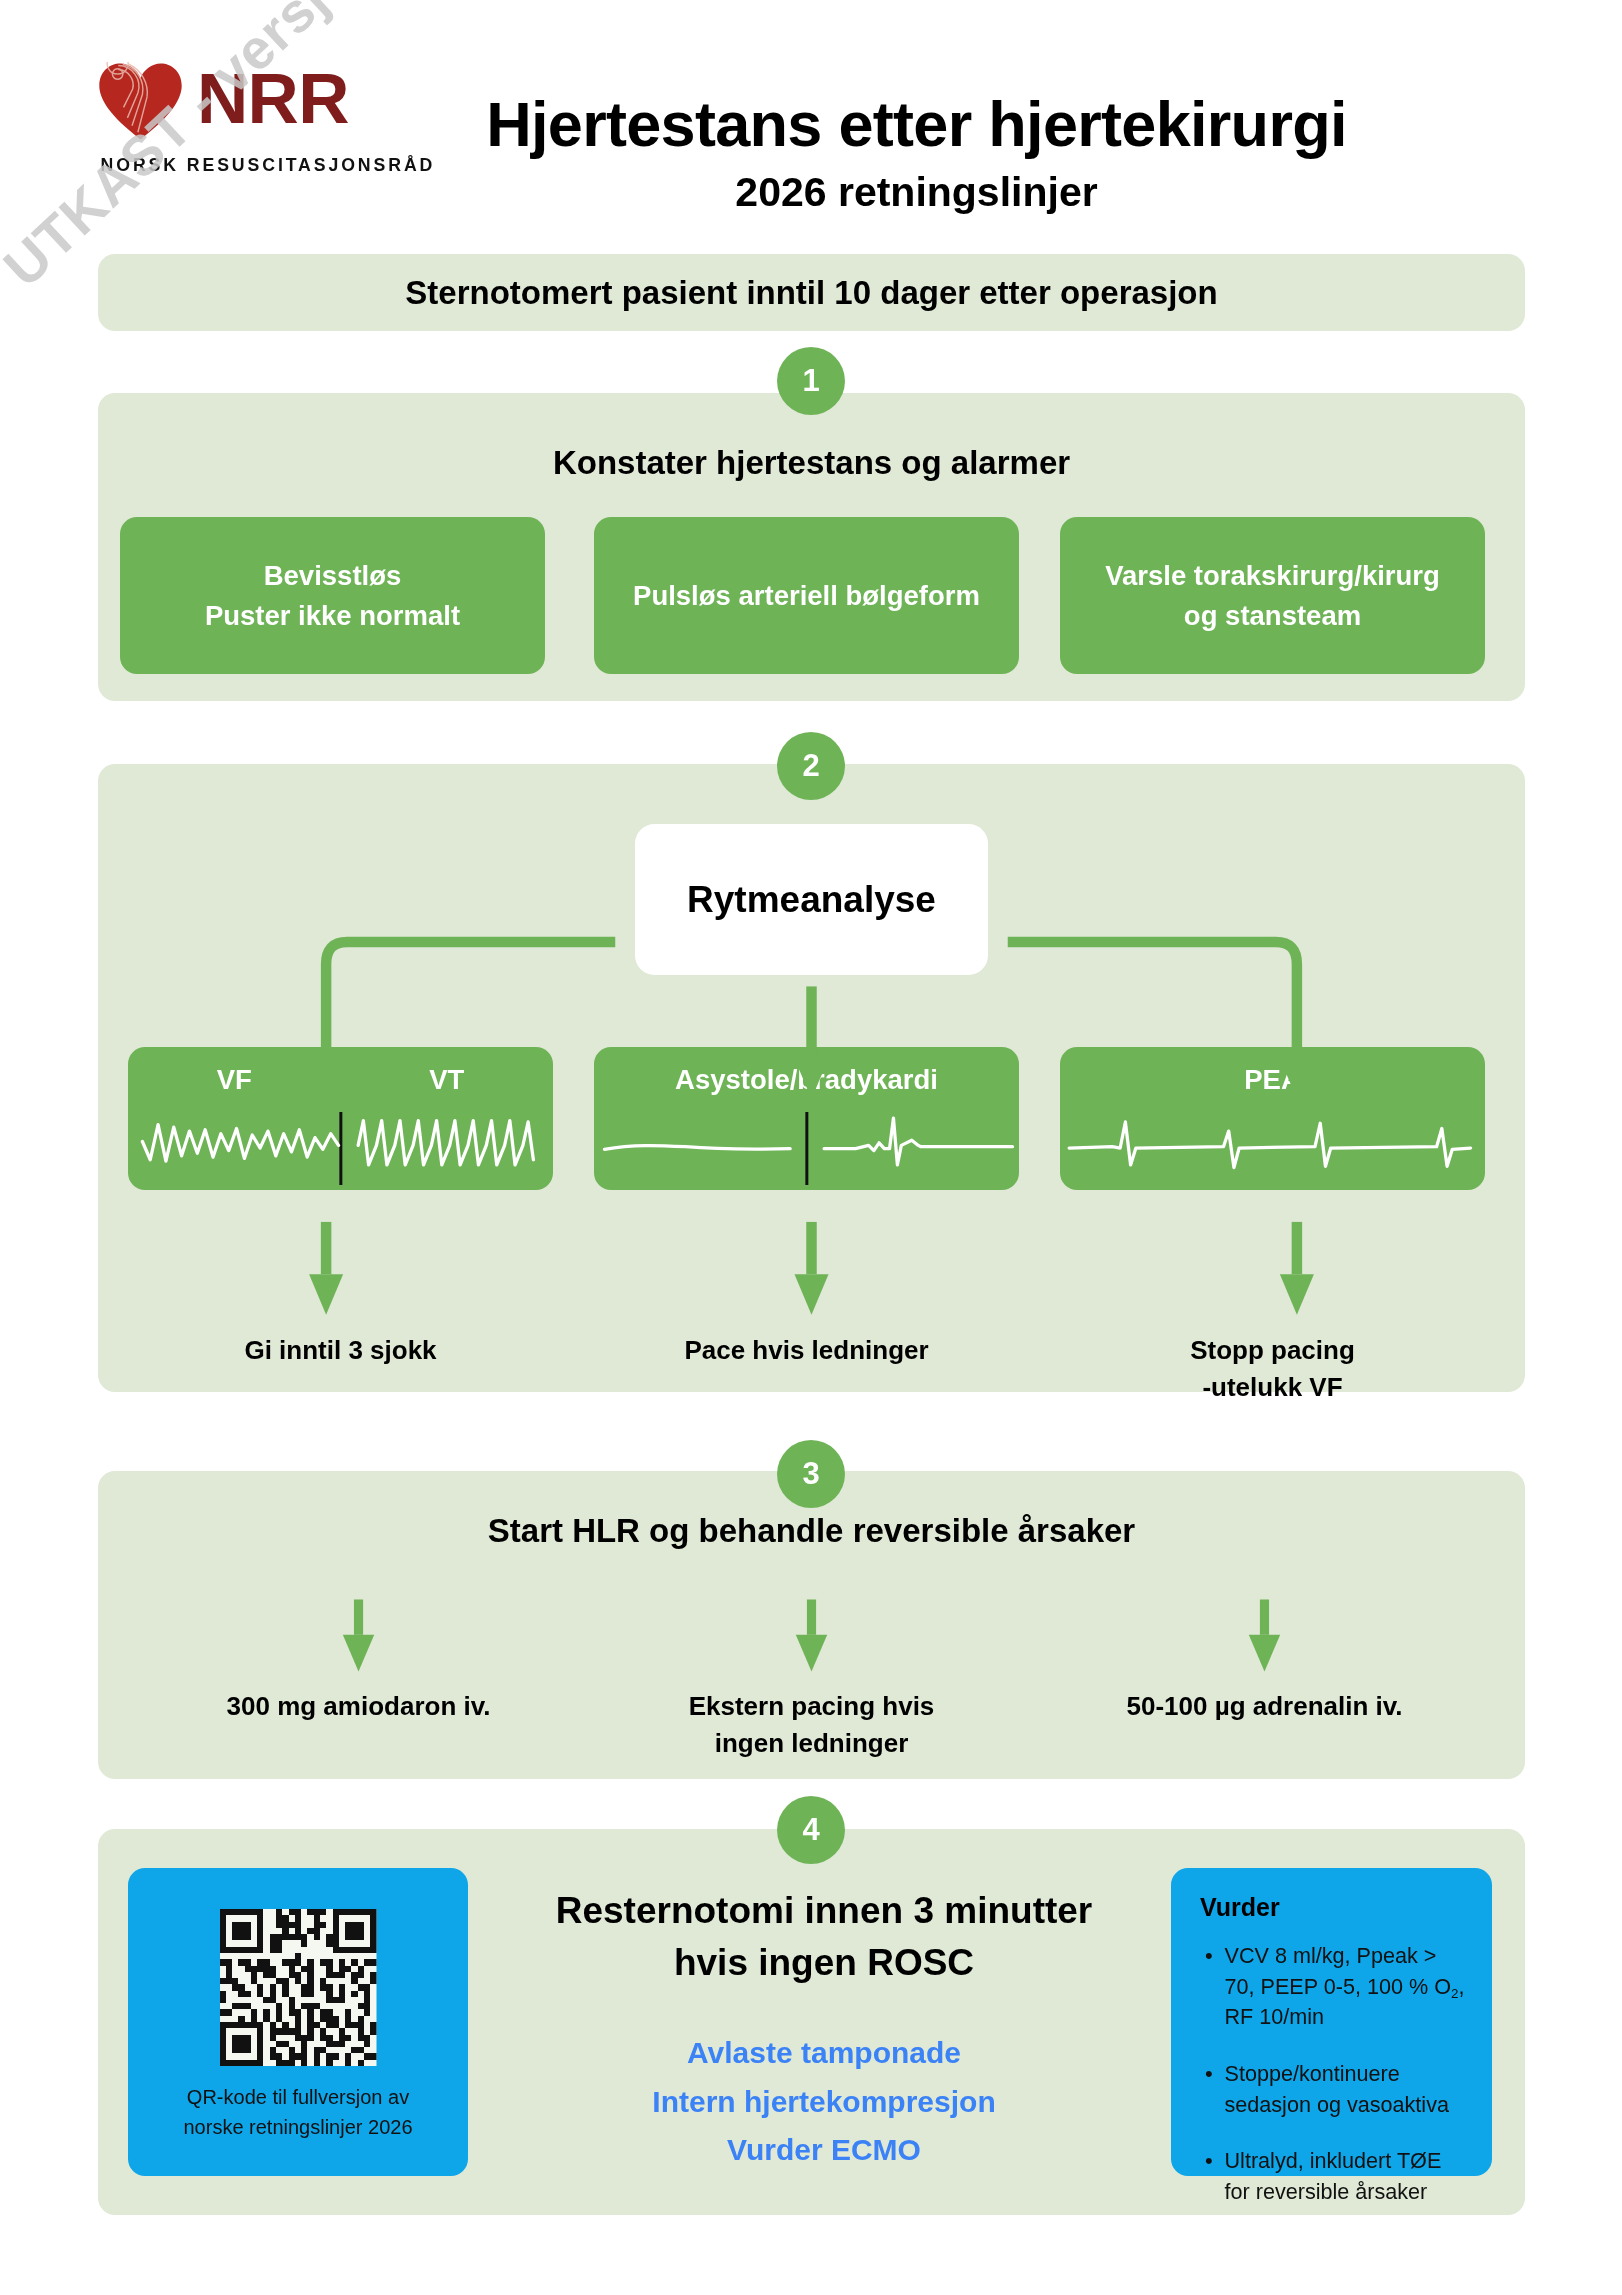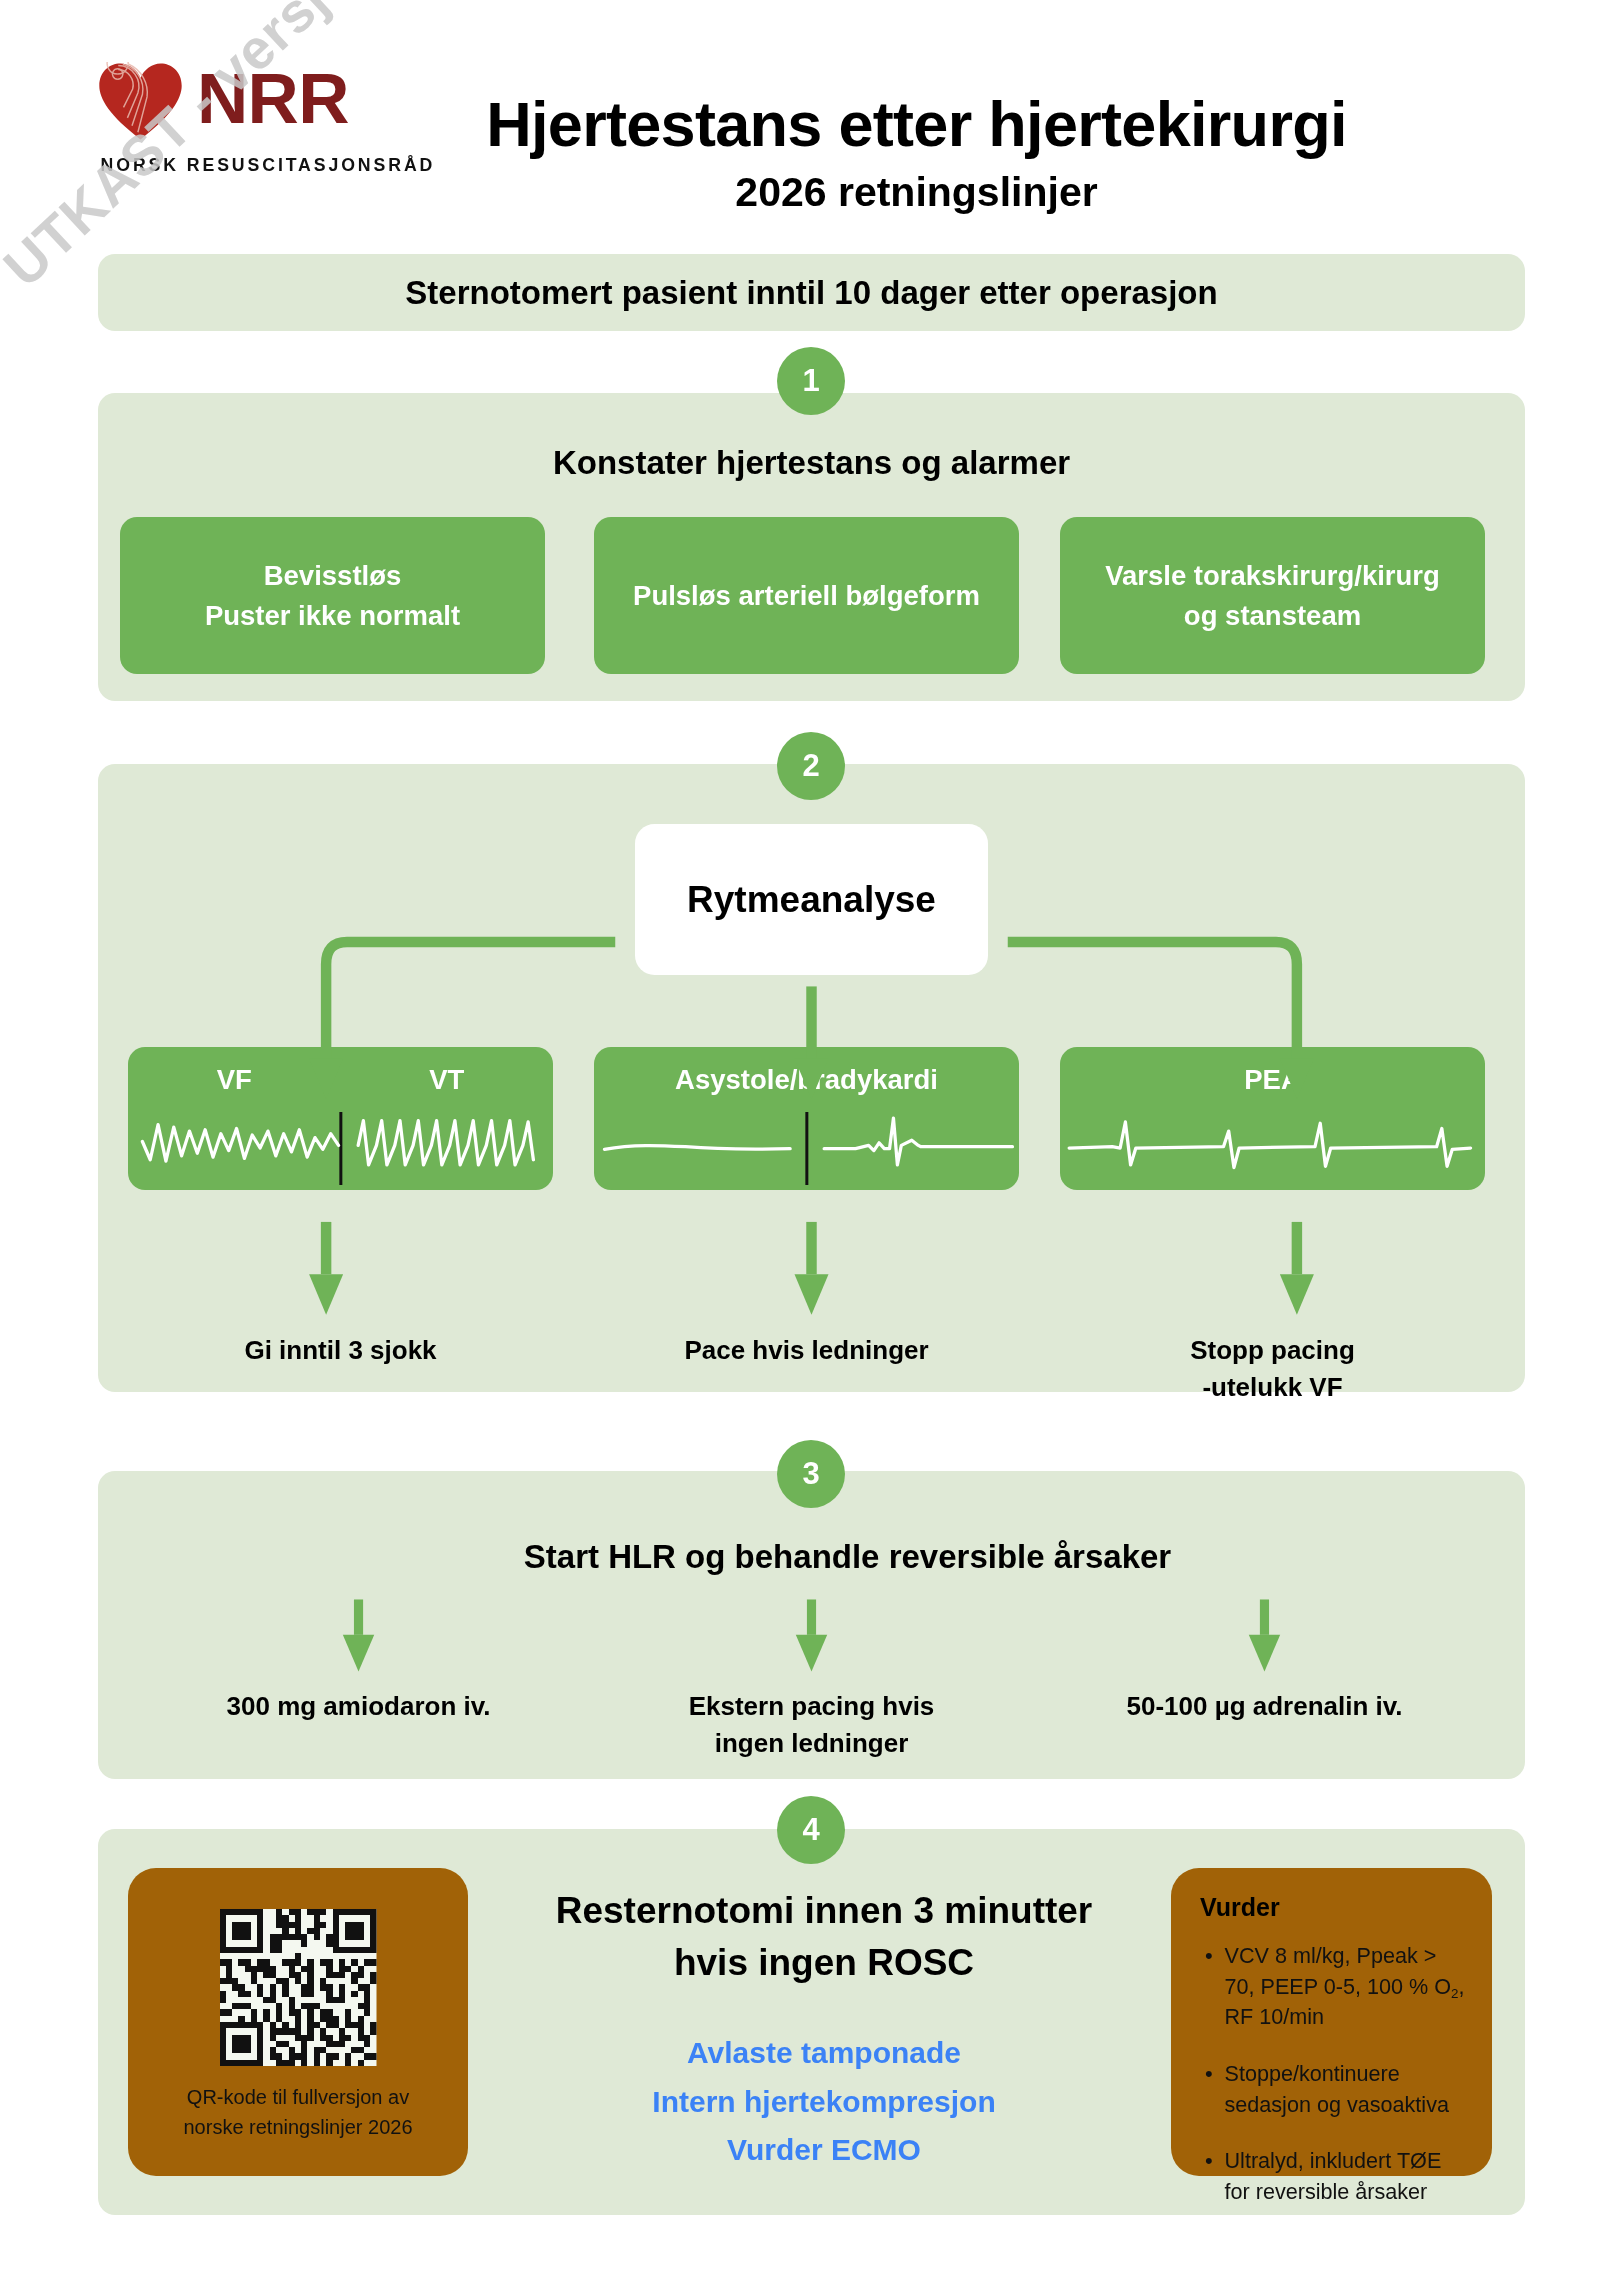--- a/index.html
+++ b/index.html
@@ -94,21 +94,21 @@
   .conn{position:absolute;z-index:10;overflow:visible;}
 
   
   .cap{
     position:absolute;text-align:center;font-size:26px;font-weight:800;
     color:#000;line-height:1.42;
   }
 
   
   .wcard{
-    position:absolute;background:#a16207;border-radius:28px;box-sizing:border-box;
+    position:absolute;background:#0ea5e9;border-radius:17px;box-sizing:border-box;
   }
   .qrwrap{position:absolute;left:50%;top:41px;transform:translateX(-50%);}
   .qrcap{
     position:absolute;left:0;bottom:34px;width:100%;text-align:center;
     font-size:20px;font-weight:400;line-height:1.5;color:#111;
   }
   .vtitle{
     position:absolute;left:29px;top:25px;font-size:25px;font-weight:800;color:#000;
   }
   .vlist{position:absolute;left:26px;top:73px;right:22px;}
@@ -247,21 +247,21 @@
   </div>
 
   <div class="cap" style="left:128px;top:1332px;width:425px;" style2="">Gi inntil 3 sjokk</div>
   <div class="cap" style="left:594px;top:1332px;width:425px;">Pace hvis ledninger</div>
   <div class="cap" style="left:1060px;top:1332px;width:425px;white-space:pre-line;">Stopp pacing
 -utelukk VF</div>
 
   <div class="badge" style="left:777px;top:1440px;">3</div>
 
   <div class="band" style="left:98px;top:1471px;width:1427px;height:308px;">
-    <div class="band-title" style="top:67px;margin-left:36px;">Start HLR og behandle reversible årsaker</div>
+    <div class="band-title" style="top:41px;">Start HLR og behandle reversible årsaker</div>
   </div>
 
   <svg class="conn" style="left:98px;top:1471px;width:1427px;height:308px;" viewBox="0 0 2180 470" width="1427" height="308">
     <g fill="none" stroke="#6fb357" stroke-width="14">
       <path d="M 398 196 V 250"></path>
       <path d="M 1090 196 V 250"></path>
       <path d="M 1782 196 V 250"></path>
     </g>
     <g fill="#6fb357">
       <polygon points="398,306 374,250 422,250"></polygon>

